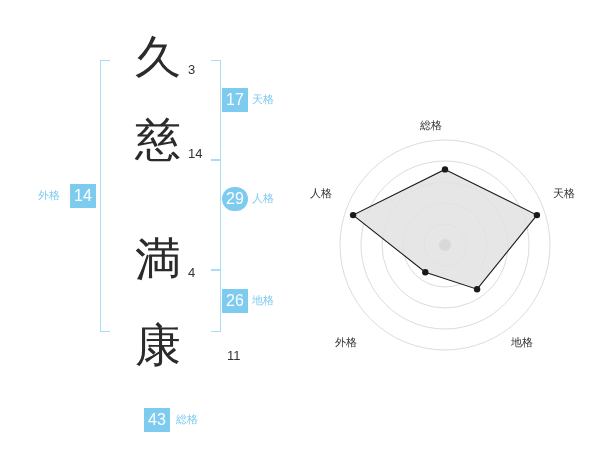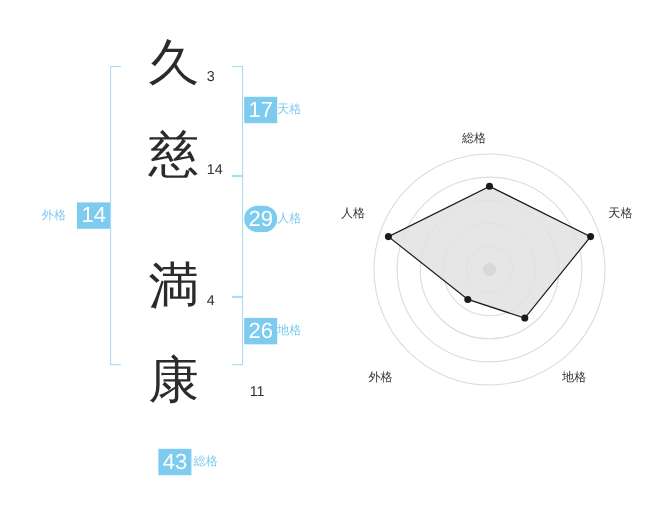--- a/index.html
+++ b/index.html
@@ -37,21 +37,21 @@
   }
   .kanji-num {
     position: absolute;
     font-size: 13px;
     color: #333333;
   }
   .badge {
     position: absolute;
     background: #7ecbf0;
     color: #ffffff;
-    font-size: 20px;
+    font-size: 16px;
     line-height: 24px;
     height: 24px;
     min-width: 24px;
     padding: 0 4px;
     text-align: center;
     box-sizing: border-box;
     font-family: "Liberation Sans", sans-serif;
   }
   .badge-label {
     position: absolute;

